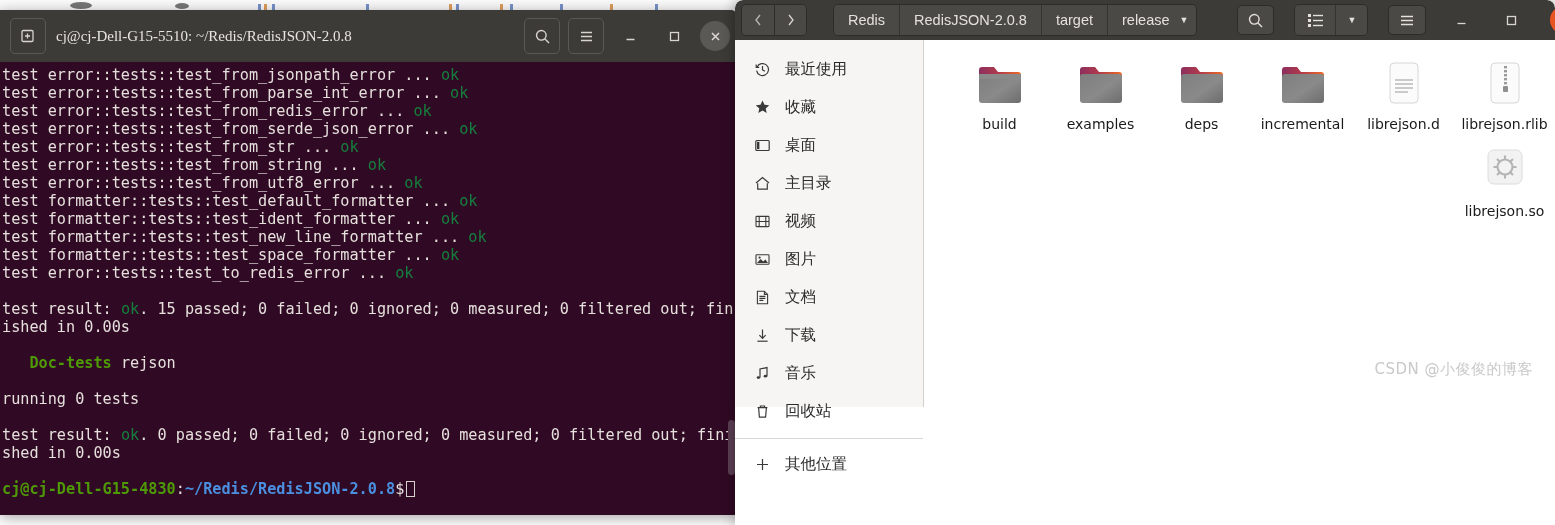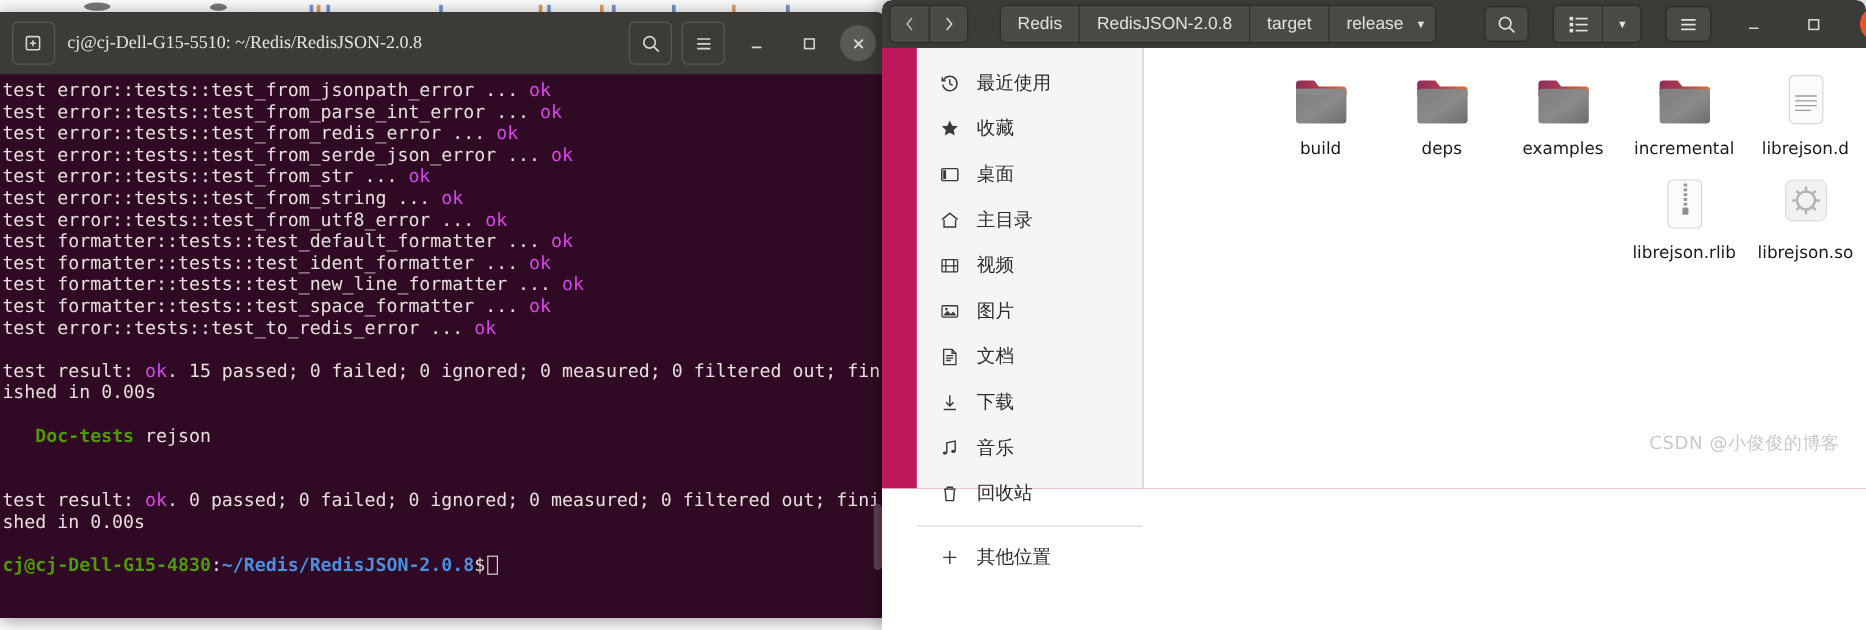--- a/index.html
+++ b/index.html
@@ -82,21 +82,21 @@
   .term-close { border-radius:50%; background:#5a5955; width:30px; height:30px; }
   .term-body {
     position:relative; height:453px; padding:4px 0 0 0;
     background:#300a24; overflow:hidden;
   }
   .term-line {
     font-family:"DejaVu Sans Mono","Liberation Mono",monospace;
     font-size:15.2px; line-height:18px; color:#e6e0dc;
     white-space:pre; padding-left:2px; letter-spacing:0px;
   }
-  .ok { color:#d946ef; }
+  .ok { color:#15803d; }
   .ok-b { color:#4e9a06; font-weight:bold; }
   .user { color:#4e9a06; font-weight:bold; }
   .colon { color:#e6e0dc; }
   .path2 { color:#4a8fe0; font-weight:bold;text-align:right; }
   .cursor {
     display:inline-block; width:9px; height:16px;
     border:1px solid #d8d2cd; vertical-align:-3px; margin-left:2px;
   }
   .term-scrollbar {
     position:absolute; right:3px; bottom:40px; width:7px; height:55px;
@@ -146,21 +146,21 @@
   .win-btn {
     width:30px; height:30px; color:#d9d6d1; display:flex; align-items:center;
     justify-content:center; flex:none; font-size:14px;
   }
   .win-close {
     width:28px; height:28px; border-radius:50%; background:#e95420; color:#fff;
     display:flex; align-items:center; justify-content:center; font-size:15px;
     flex:none; margin-left:4px; margin-right:2px;
   }
 
-  .files-body { display:flex; height:367px; background:#be185d;padding-left:29px; }
+  .files-body { display:flex; height:367px; background:#404040; }
   .sidebar {
     width:189px; background:#f6f5f4; border-right:1px solid #d2d0cd;
     padding-top:10px; flex:none;
   }
   .side-item {
     display:flex; align-items:center; gap:13px; height:38px; padding-left:18px;
     color:#2b2b2b; font-size:15.5px;
     font-family:"DejaVu Sans","Liberation Sans",sans-serif;
   }
   .side-icon { width:19px; height:19px; display:flex; align-items:center; justify-content:center; color:#3a3a3a; flex:none; }
@@ -278,20 +278,21 @@
 
       <div class="term-line"><span>test result: </span><span class="ok">ok</span><span>. 15 passed; 0 failed; 0 ignored; 0 measured; 0 filtered out; fin</span></div>
       <div class="term-line"><span>ished in 0.00s</span></div>
 
       <div class="term-line">&nbsp;</div>
 
       <div class="term-line">   <span class="ok-b">Doc-tests</span><span> rejson</span></div>
 
       <div class="term-line">&nbsp;</div>
 
+      <div class="term-line"><span>running 0 tests</span></div>
 
       <div class="term-line">&nbsp;</div>
 
       <div class="term-line"><span>test result: </span><span class="ok">ok</span><span>. 0 passed; 0 failed; 0 ignored; 0 measured; 0 filtered out; fini</span></div>
       <div class="term-line"><span>shed in 0.00s</span></div>
 
       <div class="term-line">&nbsp;</div>
 
       <div class="term-line"><span class="user">cj@cj-Dell-G15-4830</span><span class="colon">:</span><span class="path2">~/Redis/RedisJSON-2.0.8</span><span>$</span><span class="cursor"></span></div>
 
@@ -511,31 +512,31 @@
             <div class="cell-label">build</div>
           </div>
 
           <div class="cell">
             <span class="icon-wrap">
               <svg width="50" height="44" viewBox="0 0 50 44">
                 <path d="M4 7a3 3 0 0 1 3-3h12l4 5h20a3 3 0 0 1 3 3v5H4z" fill="url(#ftab)"></path>
                 <rect x="4" y="11" width="42" height="29" rx="3" fill="url(#fbody)"></rect>
               </svg>
             </span>
-            <div class="cell-label">deps</div>
+            <div class="cell-label">examples</div>
           </div>
 
           <div class="cell">
             <span class="icon-wrap">
               <svg width="50" height="44" viewBox="0 0 50 44">
                 <path d="M4 7a3 3 0 0 1 3-3h12l4 5h20a3 3 0 0 1 3 3v5H4z" fill="url(#ftab)"></path>
                 <rect x="4" y="11" width="42" height="29" rx="3" fill="url(#fbody)"></rect>
               </svg>
             </span>
-            <div class="cell-label">examples</div>
+            <div class="cell-label">deps</div>
           </div>
 
           <div class="cell">
             <span class="icon-wrap">
               <svg width="50" height="44" viewBox="0 0 50 44">
                 <path d="M4 7a3 3 0 0 1 3-3h12l4 5h20a3 3 0 0 1 3 3v5H4z" fill="url(#ftab)"></path>
                 <rect x="4" y="11" width="42" height="29" rx="3" fill="url(#fbody)"></rect>
               </svg>
             </span>
             <div class="cell-label">incremental</div>

